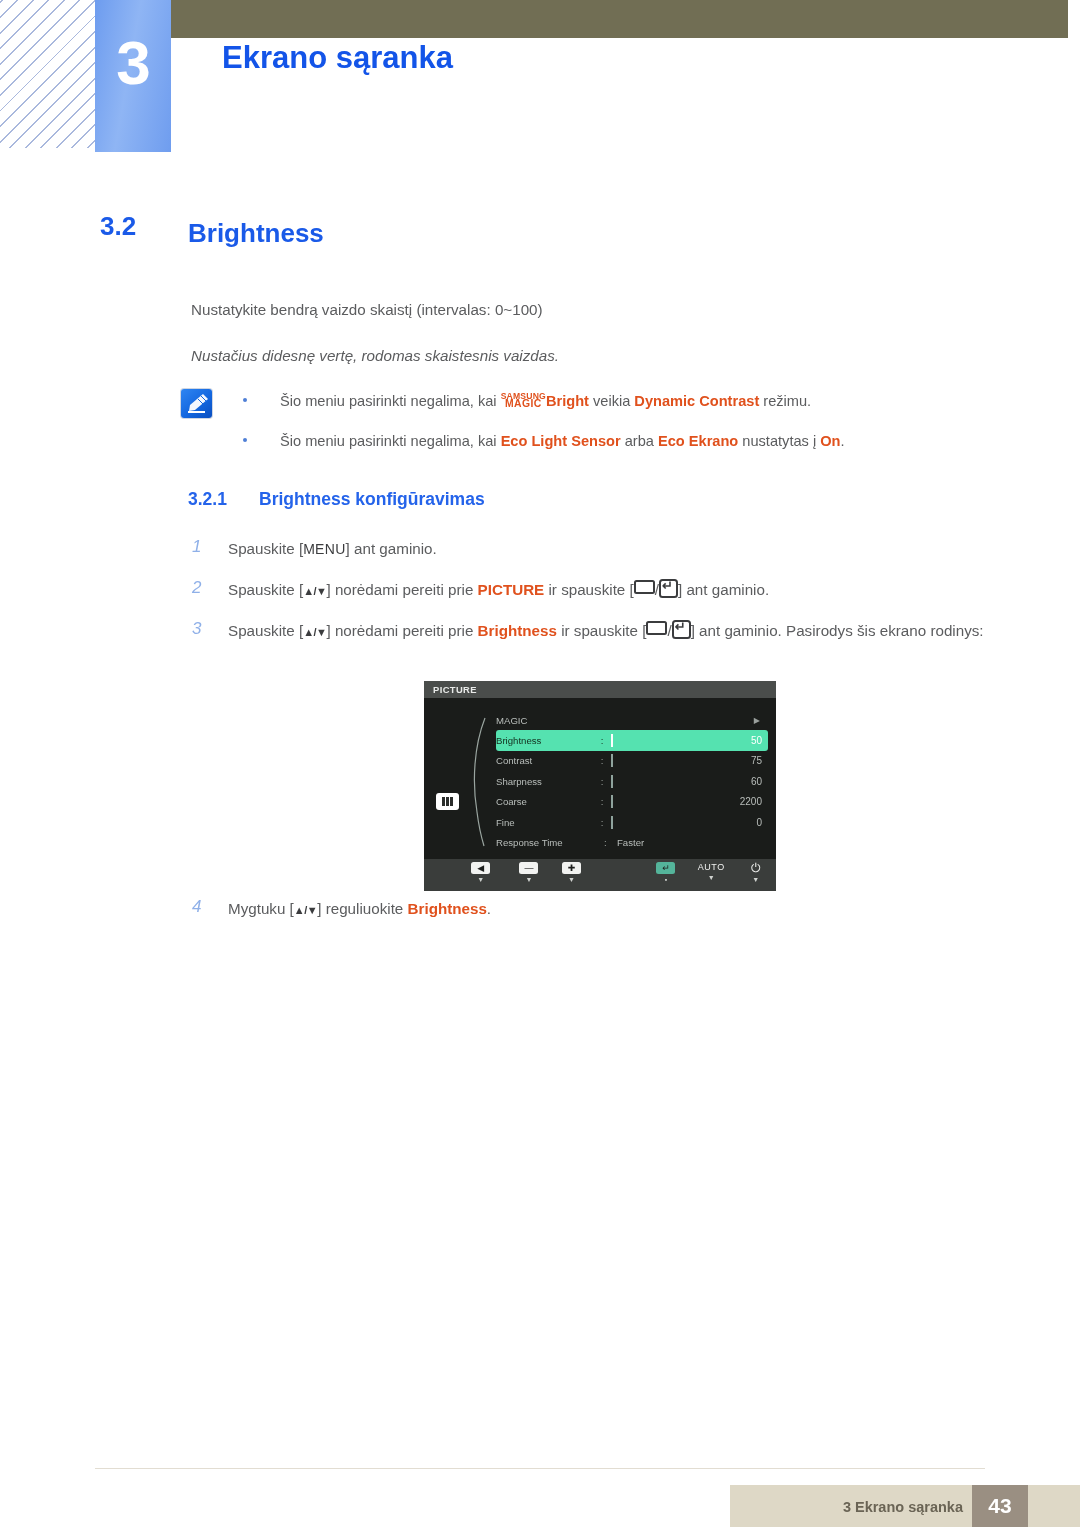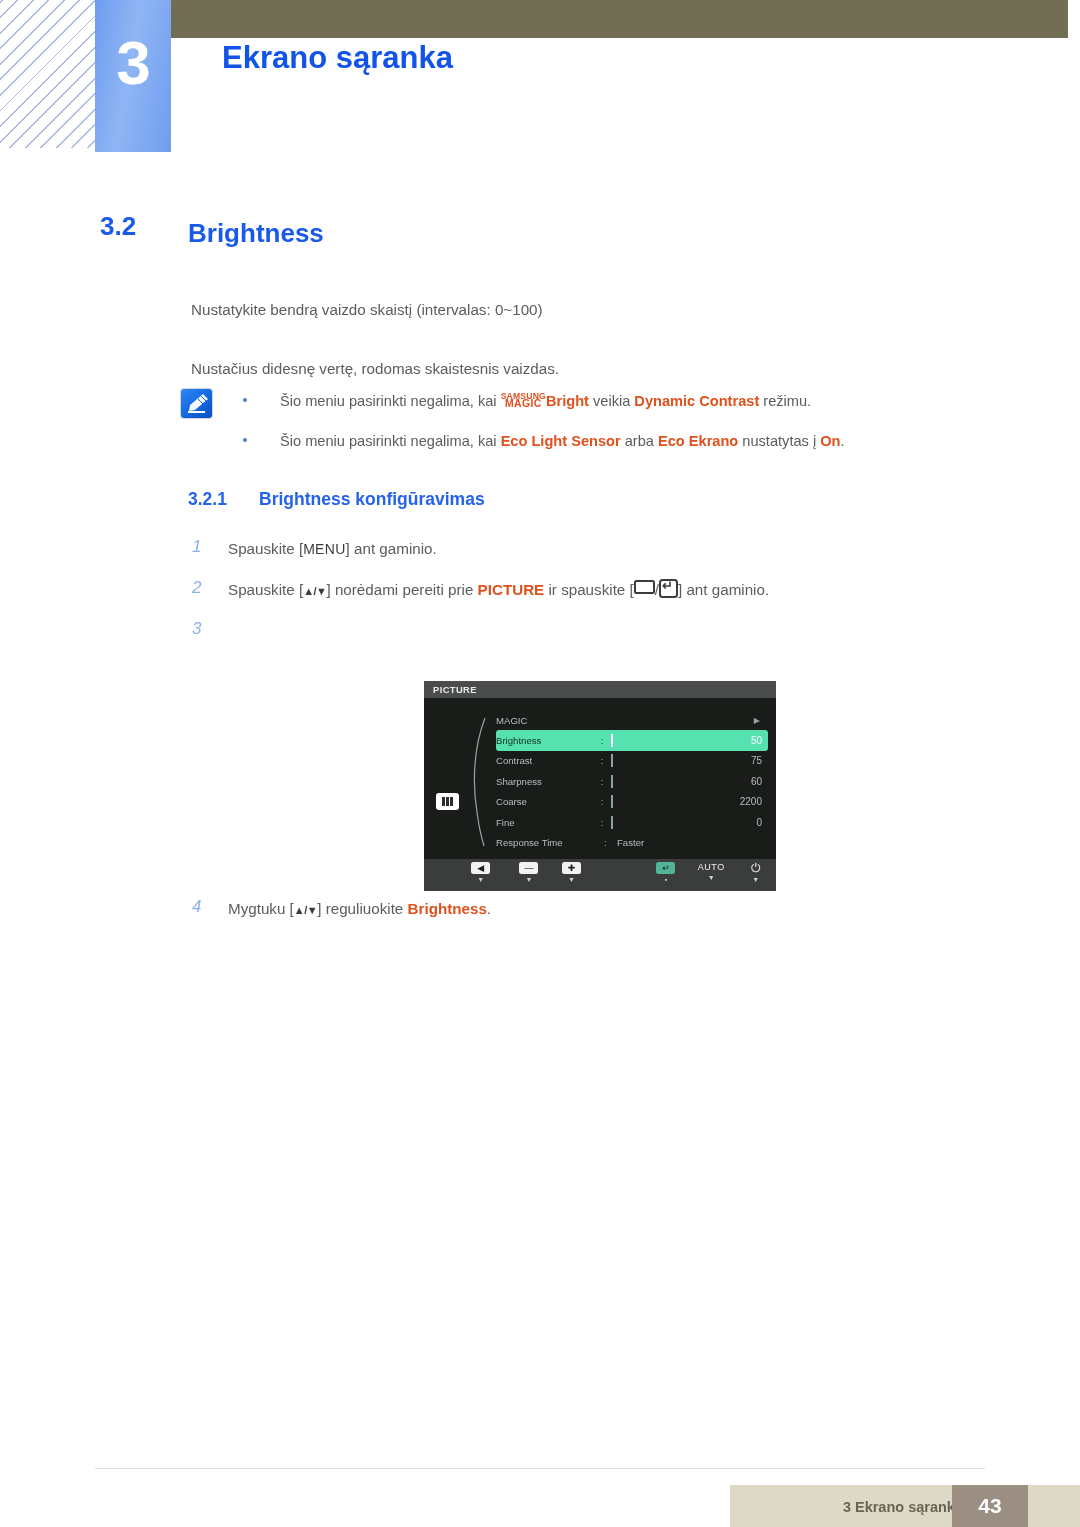--- a/index.html
+++ b/index.html
@@ -62,21 +62,21 @@
     position: absolute; left: 259px; top: 489px;
     color: #2463ea; font-size: 17.5px; font-weight: bold;
   }
 
   
   .para {
     position: absolute; left: 191px;
     font-size: 15.2px; color: #5b5c5e; line-height: 1.45;
   }
   .p1 { top: 299px; }
-  .p2 { top: 358px; }
+  .p2 { top: 345px; font-style: italic; }
 
   
   .note-icon {
     position: absolute; left: 181px; top: 389px;
     width: 31px; height: 29px; border-radius: 3px;
     background: linear-gradient(140deg, #2f86f2 0%, #1367e0 55%, #0b4fc0 100%);
     box-shadow: 0 0 0 1px #cfd6e2;
   }
   .note-icon svg { display: block; }
   .note-list { position: absolute; left: 243px; top: 390px; width: 720px; }
@@ -193,21 +193,21 @@
   }
   .footer-beige {
     position: absolute; right: 0; bottom: 0; width: 350px; height: 42px;
     background: #ded8c6;
   }
   .footer-text {
     position: absolute; right: 117px; bottom: 12px;
     color: #6a6455; font-size: 14.5px; font-weight: bold;
   }
   .footer-page {
-    position: absolute; right: 52px; bottom: 0; width: 76px; height: 42px;
+    position: absolute; right: 52px; bottom: 0; width: 56px; height: 42px;
     background: #9a8f82; color: #ffffff;
     display: flex; align-items: center; justify-content: center;
     font-size: 21px; font-weight: bold;
   }
   .hrule {
     position: absolute; left: 95px; right: 95px; bottom: 58px;
     height: 1px; background: #e2ddd2;
   }
 </style>
 </head>
@@ -256,20 +256,21 @@
     <span class="step-txt"><span>Spauskite [</span><span class="kbd">MENU</span><span>] ant gaminio.</span></span>
   </div>
 
   <div class="step">
     <span class="step-num">2</span>
     <span class="step-txt"><span>Spauskite [</span><span class="arrows">▲/▼</span><span>] norėdami pereiti prie </span><span class="red">PICTURE</span><span> ir spauskite [</span><span class="glyph-rect"></span><span>/</span><span class="glyph-enter"></span><span>] ant gaminio.</span></span>
   </div>
 
   <div class="step">
     <span class="step-num">3</span>
+    <span class="step-txt"><span>Spauskite [</span><span class="arrows">▲/▼</span><span>] norėdami pereiti prie </span><span class="red">Brightness</span><span> ir spauskite [</span><span class="glyph-rect"></span><span>/</span><span class="glyph-enter"></span><span>] ant gaminio. Pasirodys šis ekrano rodinys:</span></span>
   </div>
 
 </div>
 
 <div class="osd">
   <div class="osd-title">PICTURE</div>
 
   <div class="osd-body">
     <div class="mode-icon">
       <i></i>

